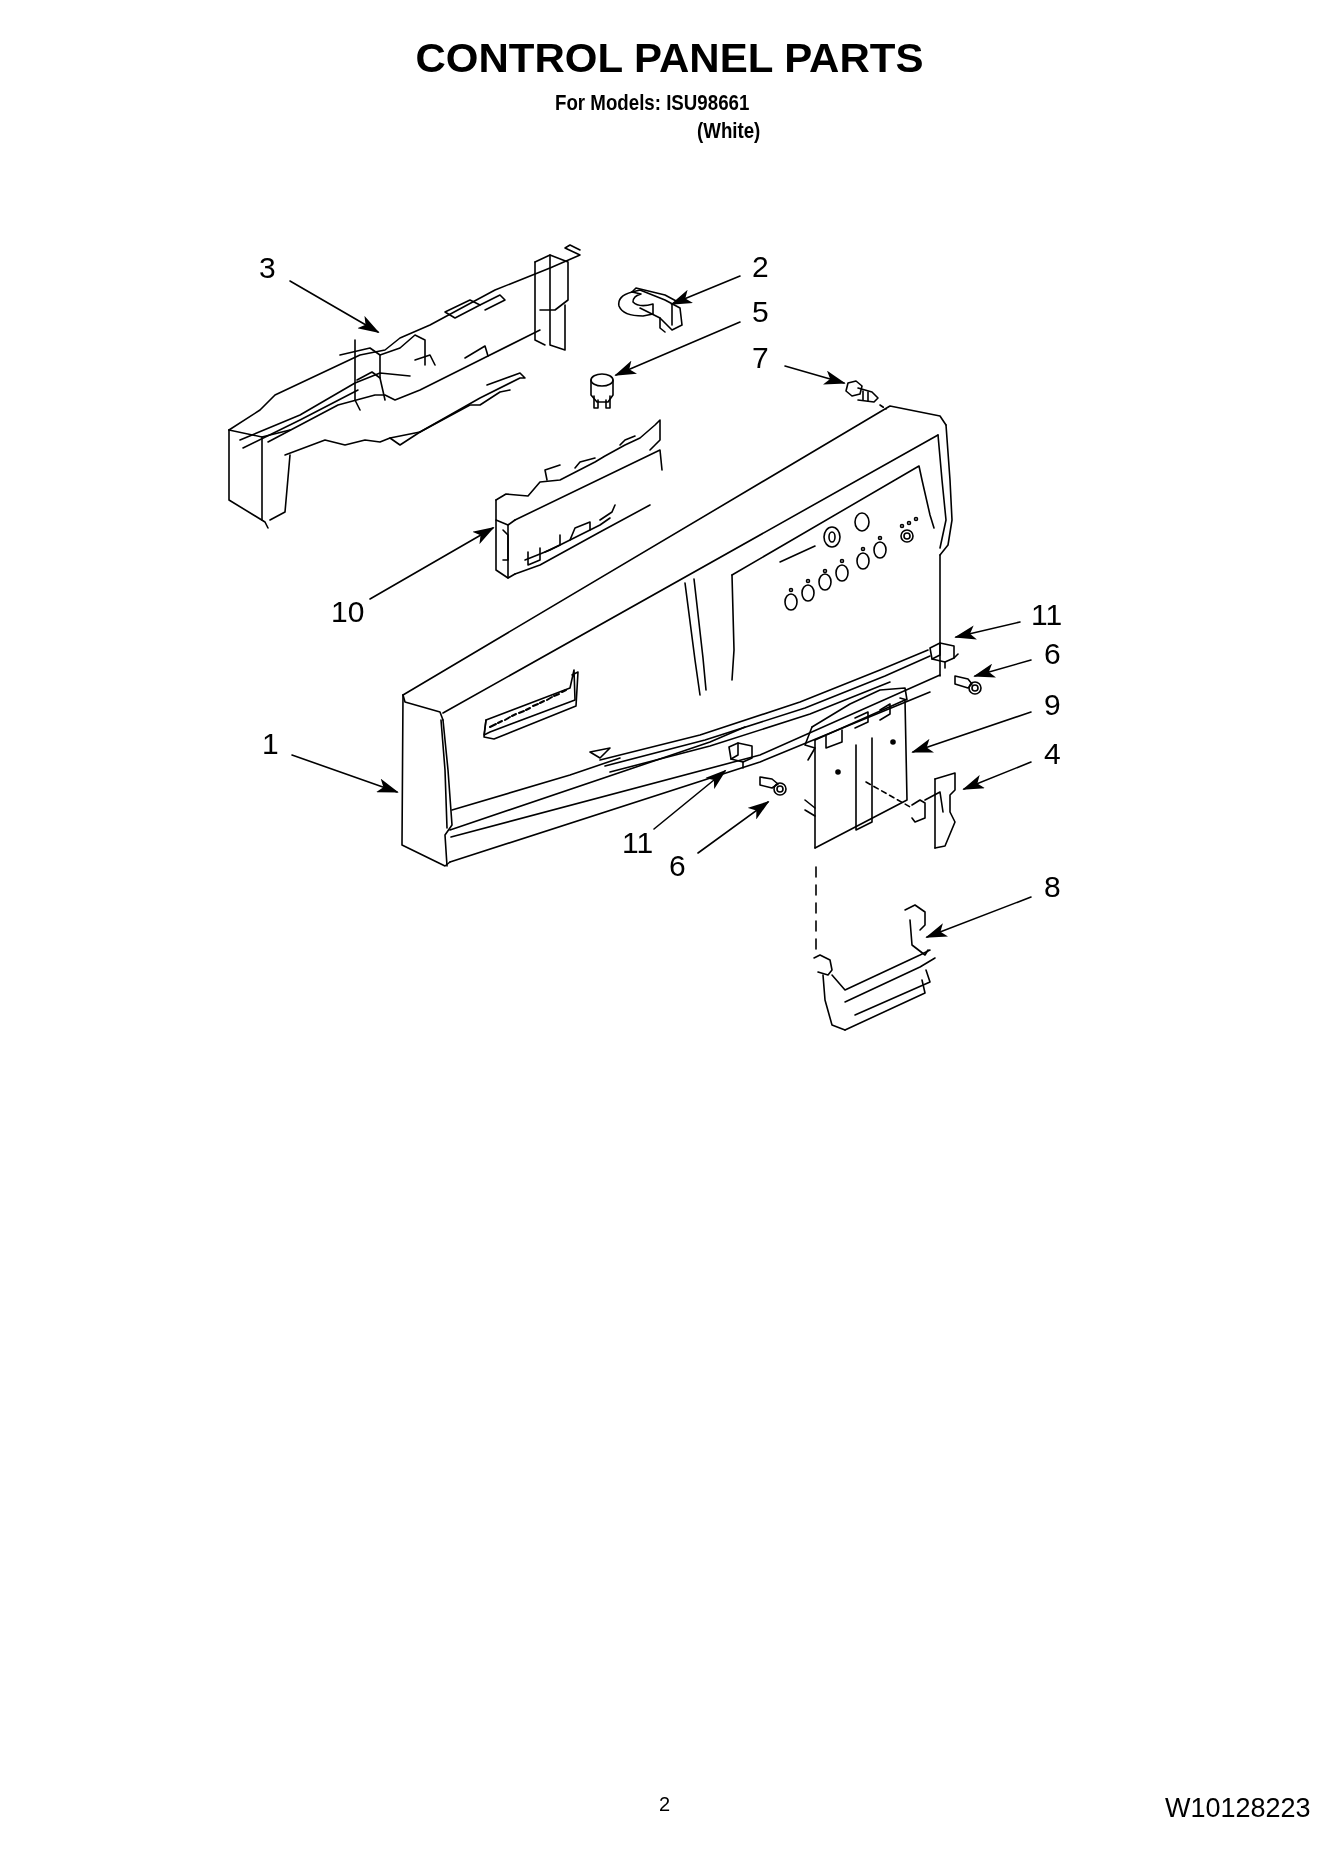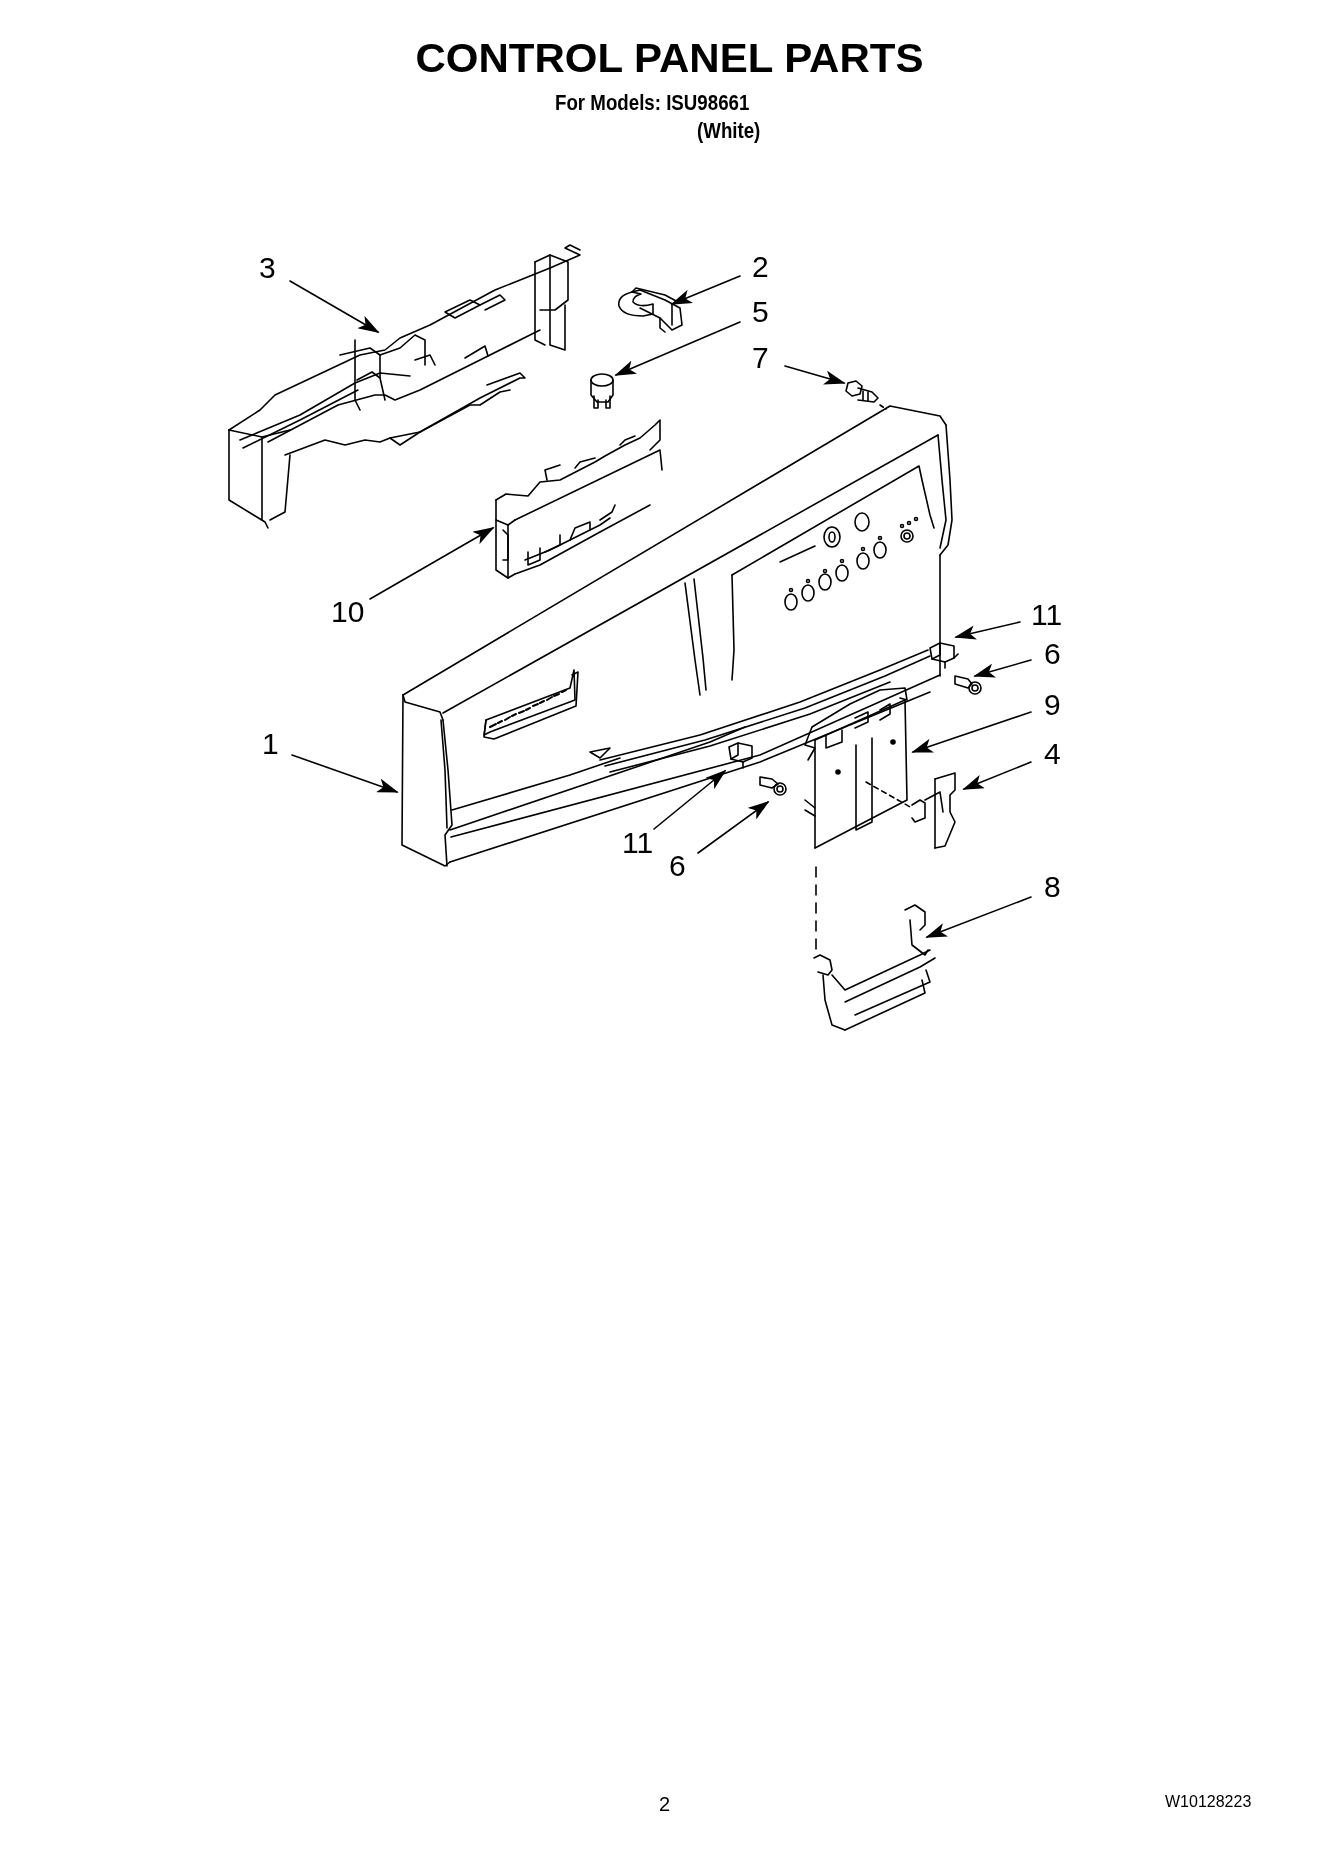--- a/index.html
+++ b/index.html
@@ -9,21 +9,21 @@
            font-family: "Liberation Sans", sans-serif; font-weight: bold; font-size: 40px;
            letter-spacing: 0px; transform: scaleX(1.05); }
   .subtitle { position: absolute; left: 555px; top: 90px; font-weight: bold; font-size: 22px;
               transform: scaleX(0.85); transform-origin: left top; white-space: nowrap; }
   .subtitle2 { position: absolute; left: 697px; top: 118px; font-weight: bold; font-size: 22px;
                transform: scaleX(0.85); transform-origin: left top; white-space: nowrap; }
   .diagram { position: absolute; left: 0; top: 0; width: 1339px; height: 1849px; }
   .callout { position: absolute; font-size: 30px; font-family: "Liberation Sans", sans-serif;
              line-height: 1; white-space: nowrap; }
   .footer-page { position: absolute; left: 659px; top: 1793px; font-size: 20px; }
-  .footer-doc { position: absolute; left: 1165px; top: 1793px; font-size: 16px; }
+  .footer-doc { position: absolute; left: 1165px; top: 1793px; font-size: 27px; }
   svg line, svg path, svg polyline, svg polygon, svg ellipse, svg rect, svg circle {
     vector-effect: non-scaling-stroke;
   }
 </style>
 </head>
 <body>
 
 <div class="title">CONTROL PANEL PARTS</div>
 <div class="subtitle">For Models: ISU98661</div>
 <div class="subtitle2">(White)</div>

